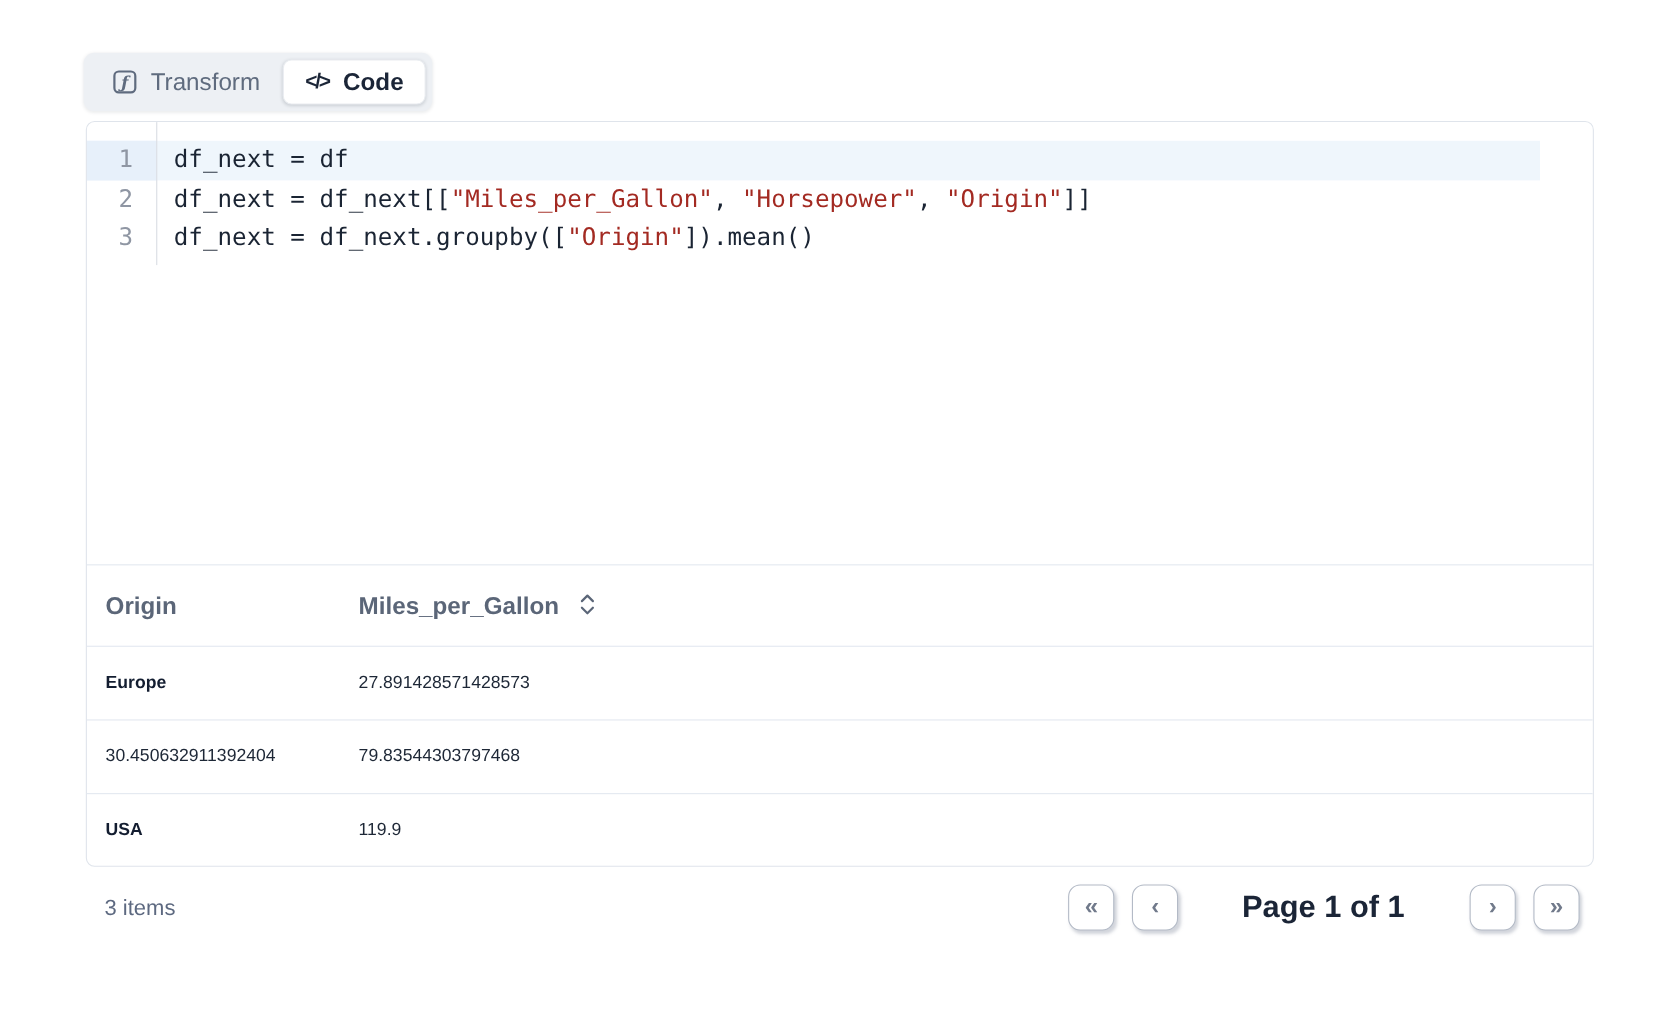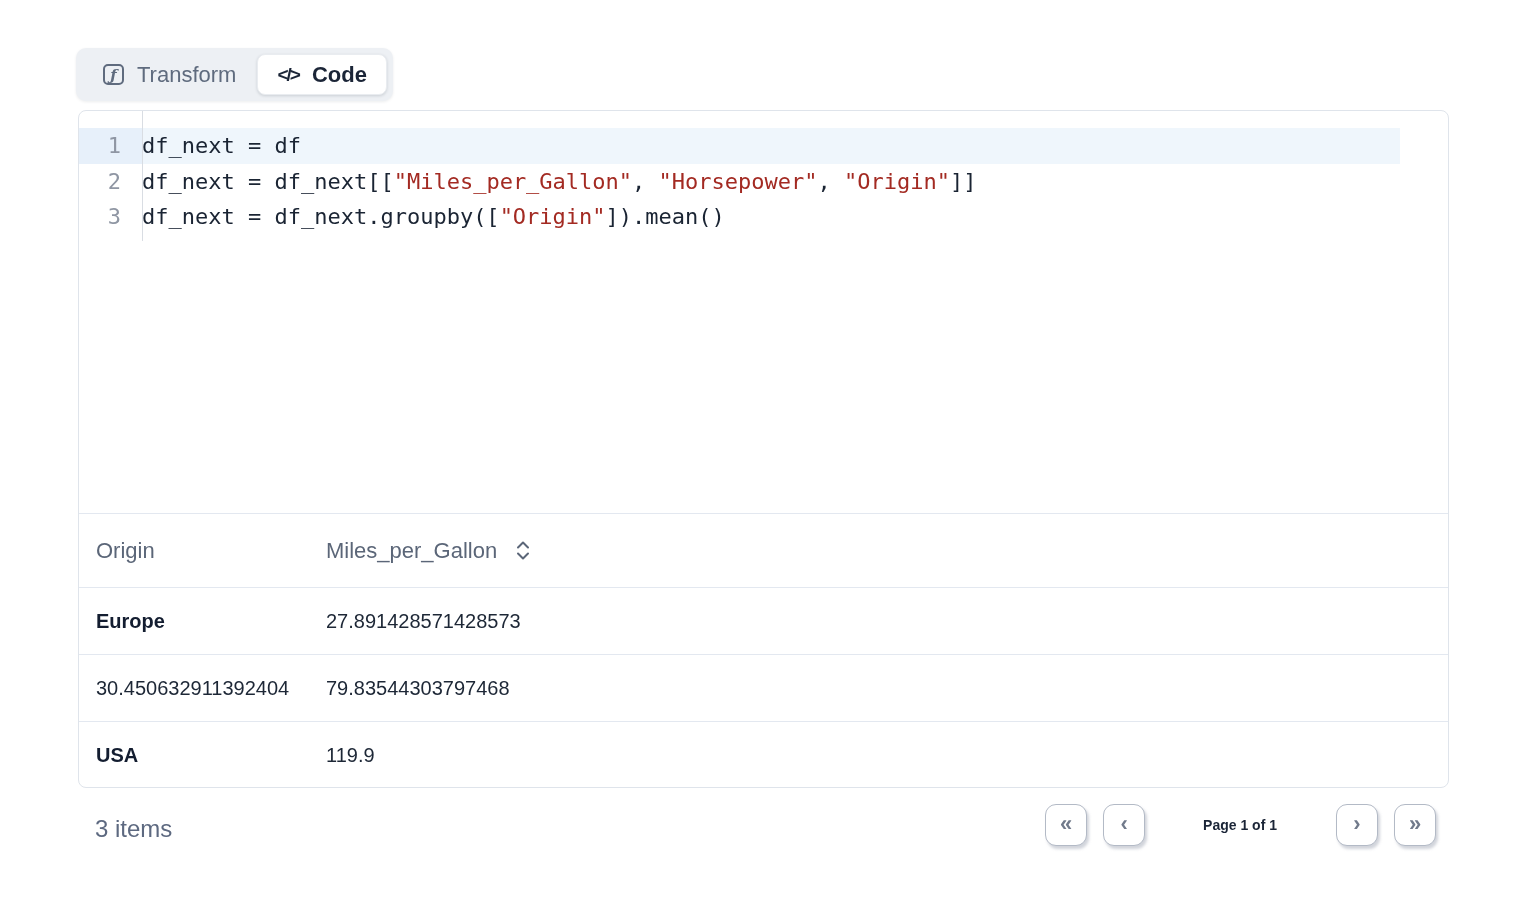--- a/index.html
+++ b/index.html
@@ -58,61 +58,61 @@
     position: absolute; left: 63px; top: 0; width: 1px; height: 130px;
     background: #d9dde3;
   }
   .code-line { display: flex; height: 35.5px; margin-right: 48px; }
   .code-line.active { background: #eff6fc; }
   .ln {
     flex: 0 0 63px; width: 63px; text-align: right; padding-right: 21px;
     box-sizing: border-box; color: #8f96a3;
   }
   .code-line.active .ln { background: #e7f0fa; }
-  .lc { white-space: pre; color: #1a2433; }
+  .lc { padding-left: 16px; white-space: pre; color: #1a2433; }
   .tok-string { color: #a32a22; }
 
   
   .dtable { position: absolute; top: 402px; left: 0; right: 0; }
   .thead {
     display: grid; grid-template-columns: 230px 581px 1fr;
     height: 73px; align-items: center; padding-left: 17px;
     border-top: 1px solid #e3e8f0;
     color: #5b6678; font-size: 22px;
   }
-  .th { display: flex; align-items: center; gap: 18px; }
+  .th { display: flex; align-items: flex-start; gap: 18px; font-weight: bold; }
   .sort-icon { display: inline-flex; }
   .trow {
     display: grid; grid-template-columns: 230px 581px 1fr;
     height: 66px; align-items: center; padding-left: 17px;
-    border-top: 1px solid #e3e8f0; font-size: 20px; color: #1d2736;
+    border-top: 1px solid #e3e8f0; font-size: 16px; color: #1d2736;
   }
   .cell-key { font-weight: 700; color: #131d30; }
 
   
   .items-count {
     position: absolute; left: 95px; top: 815px;
-    font-size: 24px; color: #5d6980;
+    font-size: 20px; color: #5d6980;
   }
   .pager {
     position: absolute; right: 80px; top: 804px;
     display: flex; align-items: center;
   }
   .pg-btn {
     width: 42px; height: 42px; box-sizing: border-box;
     border: 1.5px solid #b3bac6; border-radius: 11px; background: #ffffff;
     box-shadow: 2px 3px 3px rgba(140,148,166,.4);
     display: flex; align-items: center; justify-content: center;
     color: #717a8b; font-size: 22px; font-weight: 600; cursor: pointer;
     padding: 0 0 3px 0;
   }
   .pg-btn.mr16 { margin-right: 16px; }
   .pg-btn.mr58 { margin-right: 58px; }
   .page-indicator {
-    font-size: 14px; font-weight: 600; color: #1b2537; margin-right: 59px;
+    font-size: 28px; font-weight: 600; color: #1b2537; margin-right: 59px;
   }
 </style>
 </head>
 <body>
 
 <div class="tabbar">
   <div class="tab inactive">
     <span class="fn-icon">ƒ</span>
     <span>Transform</span>
   </div>

